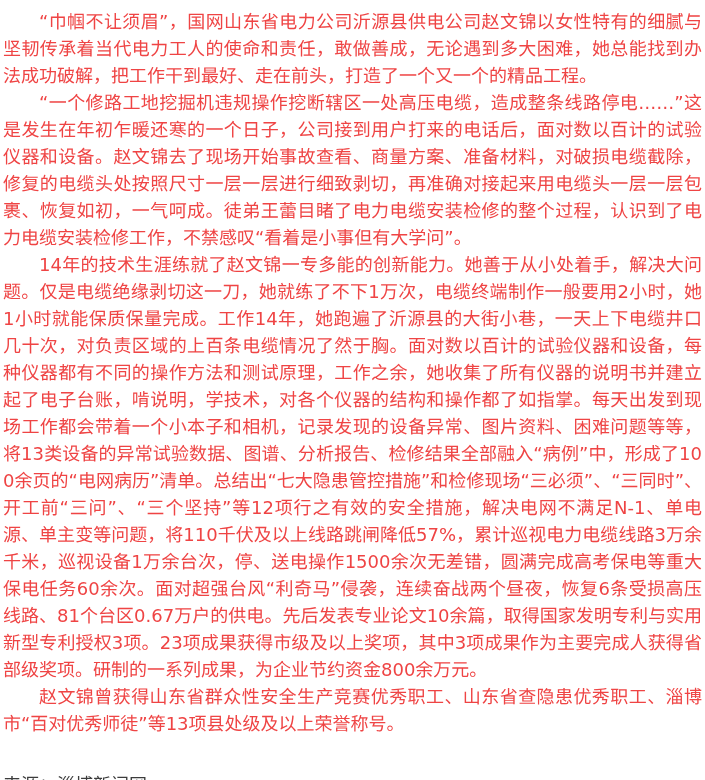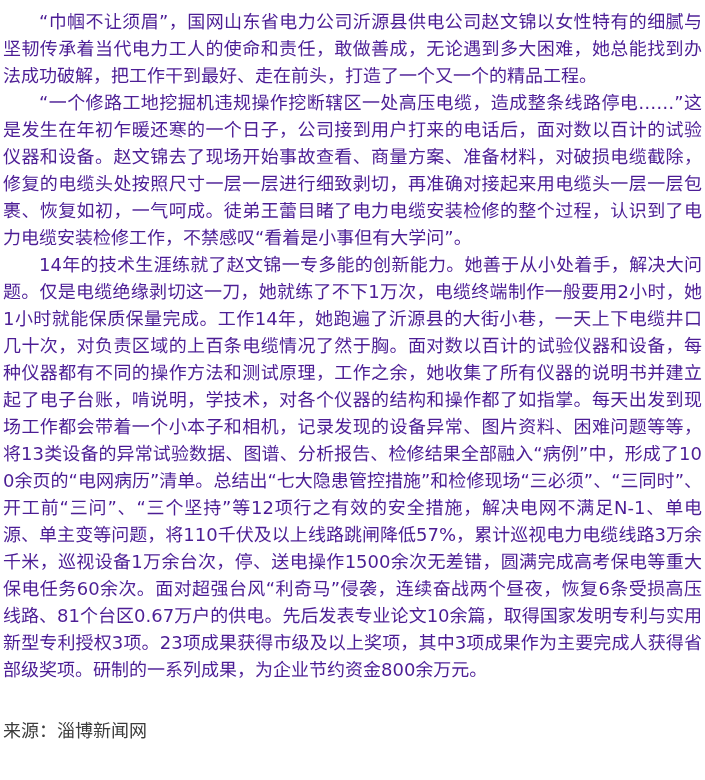--- a/index.html
+++ b/index.html
@@ -14,21 +14,21 @@
     box-sizing: border-box;
   }
   .article {
     padding: 8px 3px 10px 3px;
     box-sizing: border-box;
   }
   .para {
     margin: 0;
     font-size: 18px;
     line-height: 27px;
-    color: #4c1d95;
+    color: #ef4444;
     text-align: justify;
     text-justify: inter-ideograph;
     text-indent: 2em;
     word-break: break-all;
   }
   .source-line {
     margin: 34px 0 0 0;
     font-size: 18px;
     line-height: 27px;
     color: #3c3c3c;
@@ -36,14 +36,15 @@
     text-align: left;
   }
 </style>
 </head>
 <body>
 
 <div class="article">
   <p class="para">“巾帼不让须眉”，国网山东省电力公司沂源县供电公司赵文锦以女性特有的细腻与坚韧传承着当代电力工人的使命和责任，敢做善成，无论遇到多大困难，她总能找到办法成功破解，把工作干到最好、走在前头，打造了一个又一个的精品工程。</p>
   <p class="para">“一个修路工地挖掘机违规操作挖断辖区一处高压电缆，造成整条线路停电……”这是发生在年初乍暖还寒的一个日子，公司接到用户打来的电话后，面对数以百计的试验仪器和设备。赵文锦去了现场开始事故查看、商量方案、准备材料，对破损电缆截除，修复的电缆头处按照尺寸一层一层进行细致剥切，再准确对接起来用电缆头一层一层包裹、恢复如初，一气呵成。徒弟王蕾目睹了电力电缆安装检修的整个过程，认识到了电力电缆安装检修工作，不禁感叹“看着是小事但有大学问”。</p>
   <p class="para">14年的技术生涯练就了赵文锦一专多能的创新能力。她善于从小处着手，解决大问题。仅是电缆绝缘剥切这一刀，她就练了不下1万次，电缆终端制作一般要用2小时，她1小时就能保质保量完成。工作14年，她跑遍了沂源县的大街小巷，一天上下电缆井口几十次，对负责区域的上百条电缆情况了然于胸。面对数以百计的试验仪器和设备，每种仪器都有不同的操作方法和测试原理，工作之余，她收集了所有仪器的说明书并建立起了电子台账，啃说明，学技术，对各个仪器的结构和操作都了如指掌。每天出发到现场工作都会带着一个小本子和相机，记录发现的设备异常、图片资料、困难问题等等，将13类设备的异常试验数据、图谱、分析报告、检修结果全部融入“病例”中，形成了100余页的“电网病历”清单。总结出“七大隐患管控措施”和检修现场“三必须”、“三同时”、开工前“三问”、“三个坚持”等12项行之有效的安全措施，解决电网不满足N-1、单电源、单主变等问题，将110千伏及以上线路跳闸降低57%，累计巡视电力电缆线路3万余千米，巡视设备1万余台次，停、送电操作1500余次无差错，圆满完成高考保电等重大保电任务60余次。面对超强台风“利奇马”侵袭，连续奋战两个昼夜，恢复6条受损高压线路、81个台区0.67万户的供电。先后发表专业论文10余篇，取得国家发明专利与实用新型专利授权3项。23项成果获得市级及以上奖项，其中3项成果作为主要完成人获得省部级奖项。研制的一系列成果，为企业节约资金800余万元。</p>
+  <p class="para">赵文锦曾获得山东省群众性安全生产竞赛优秀职工、山东省查隐患优秀职工、淄博市“百对优秀师徒”等13项县处级及以上荣誉称号。</p>
   <p class="source-line">来源：淄博新闻网</p>
 </div>
 
 </body></html>

